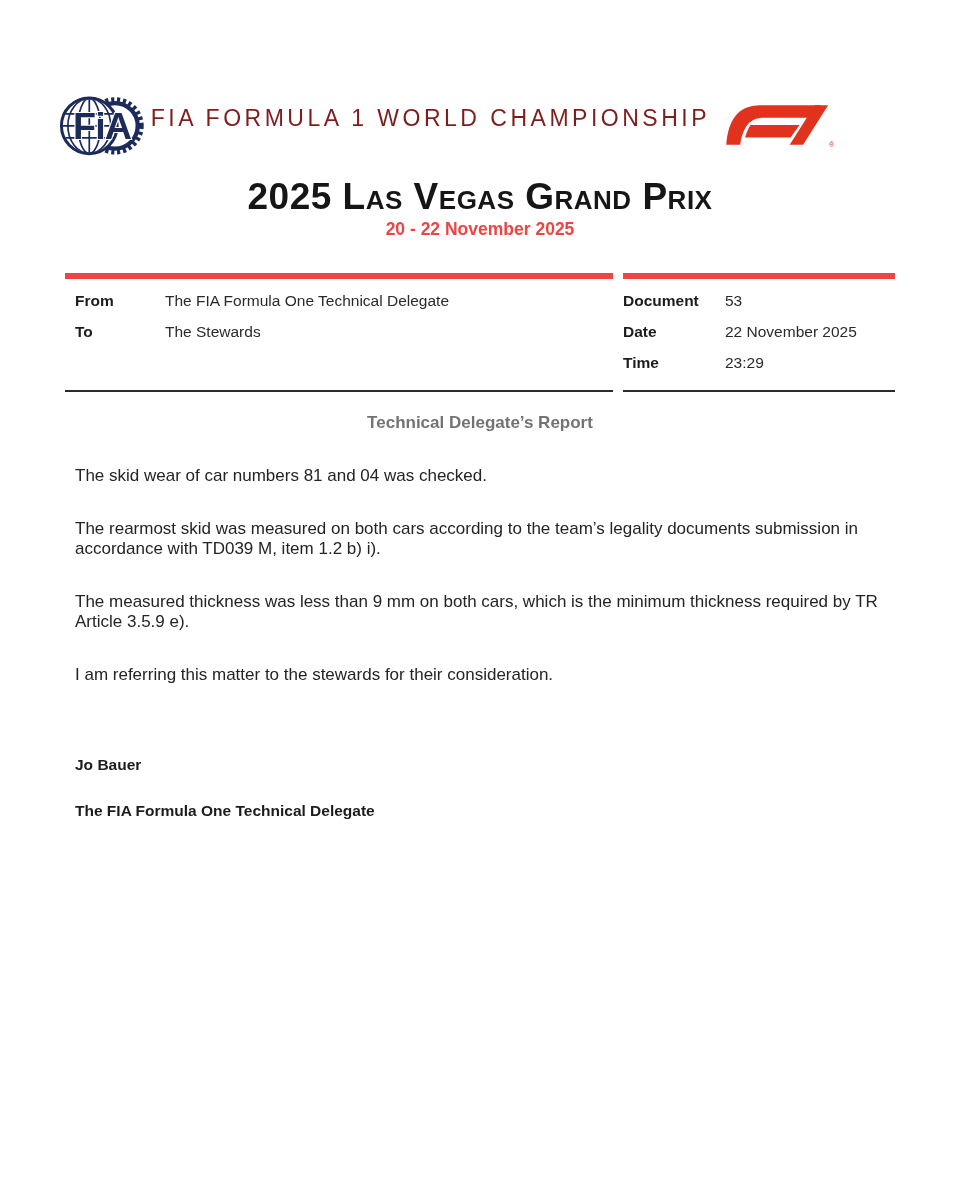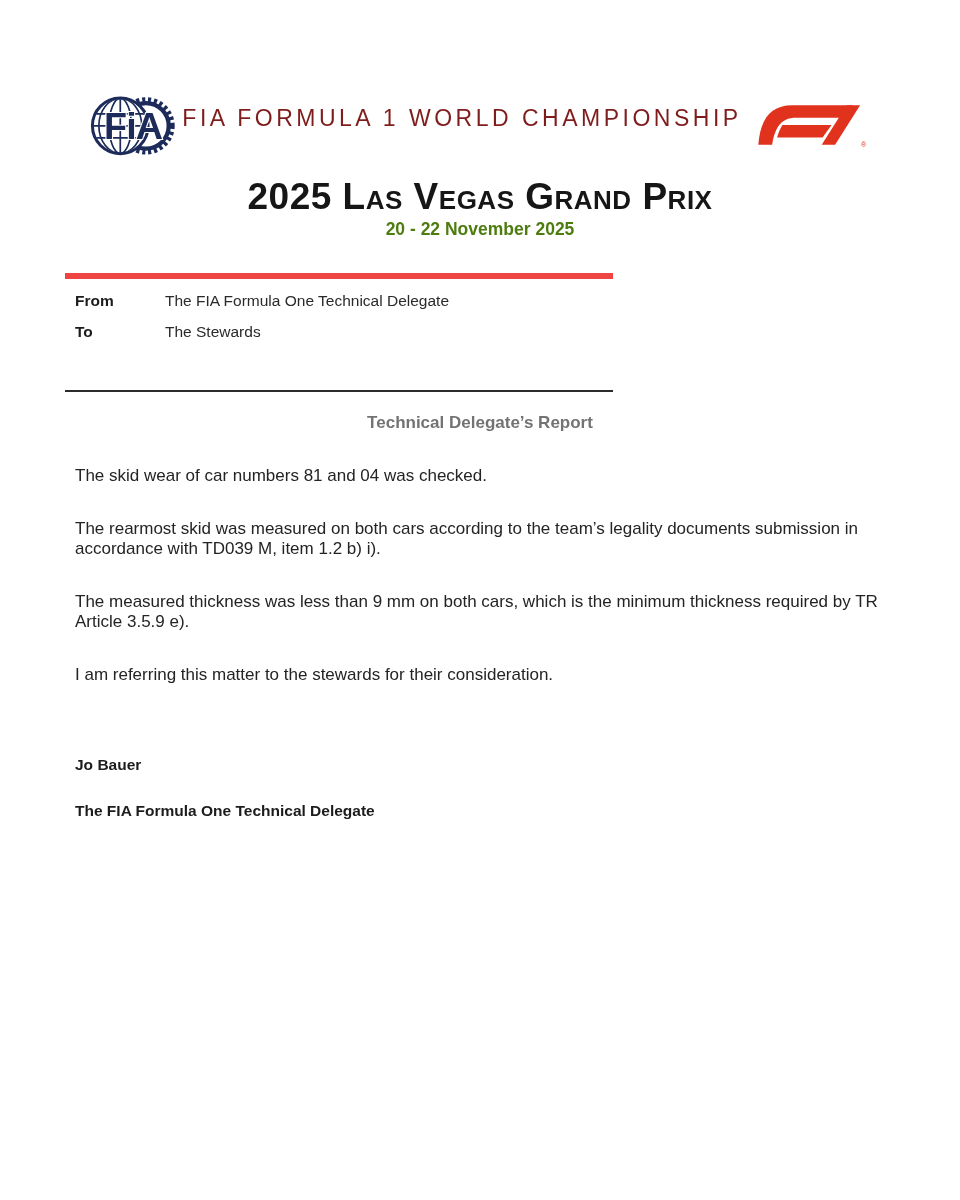--- a/index.html
+++ b/index.html
@@ -15,21 +15,21 @@
     width: 960px;
     height: 1200px;
     background: #ffffff;
     position: relative;
   }
 
   
   .masthead {
     display: flex;
     align-items: center;
-    justify-content: center;
+    justify-content: flex-end;
     padding: 88px 120px 0 118px;
   }
   .fia-logo-svg { width: 96px; height: 74px; flex: 0 0 auto; }
   .champ-title {
     flex: 1 1 auto;
     text-align: center;
     font-size: 23px;
     letter-spacing: 3.5px;
     color: #7f1d1d;
     font-weight: 400;
@@ -47,21 +47,21 @@
     font-weight: 700;
     font-variant-caps: small-caps;
     letter-spacing: 0.5px;
     color: #161616;
     line-height: 1.0;
   }
   .gp-dates {
     text-align: center;
     font-size: 17.5px;
     font-weight: 700;
-    color: #4d7c0f;
+    color: #ef4444;
     margin-top: 4px;
   }
 
   
   .meta {
     margin: 33px 65px 0 65px;
     display: flex;
     gap: 10px;
   }
   .meta-box {
@@ -165,20 +165,34 @@
     <div class="meta-box meta-left">
       <div class="meta-row">
         <span class="meta-label">From</span>
         <span class="meta-value">The FIA Formula One Technical Delegate</span>
       </div>
       <div class="meta-row">
         <span class="meta-label">To</span>
         <span class="meta-value">The Stewards</span>
       </div>
     </div>
+    <div class="meta-box meta-right">
+      <div class="meta-row">
+        <span class="meta-label">Document</span>
+        <span class="meta-value">53</span>
+      </div>
+      <div class="meta-row">
+        <span class="meta-label">Date</span>
+        <span class="meta-value">22 November 2025</span>
+      </div>
+      <div class="meta-row">
+        <span class="meta-label">Time</span>
+        <span class="meta-value">23:29</span>
+      </div>
+    </div>
   </section>
 
   <h2 class="report-heading">Technical Delegate’s Report</h2>
 
   <div class="report-body">
     <p>The skid wear of car numbers 81 and 04 was checked.</p>
     <p>The rearmost skid was measured on both cars according to the team’s legality documents submission in accordance with TD039 M, item 1.2 b) i).</p>
     <p>The measured thickness was less than 9 mm on both cars, which is the minimum thickness required by TR Article 3.5.9 e).</p>
     <p>I am referring this matter to the stewards for their consideration.</p>
   </div>

